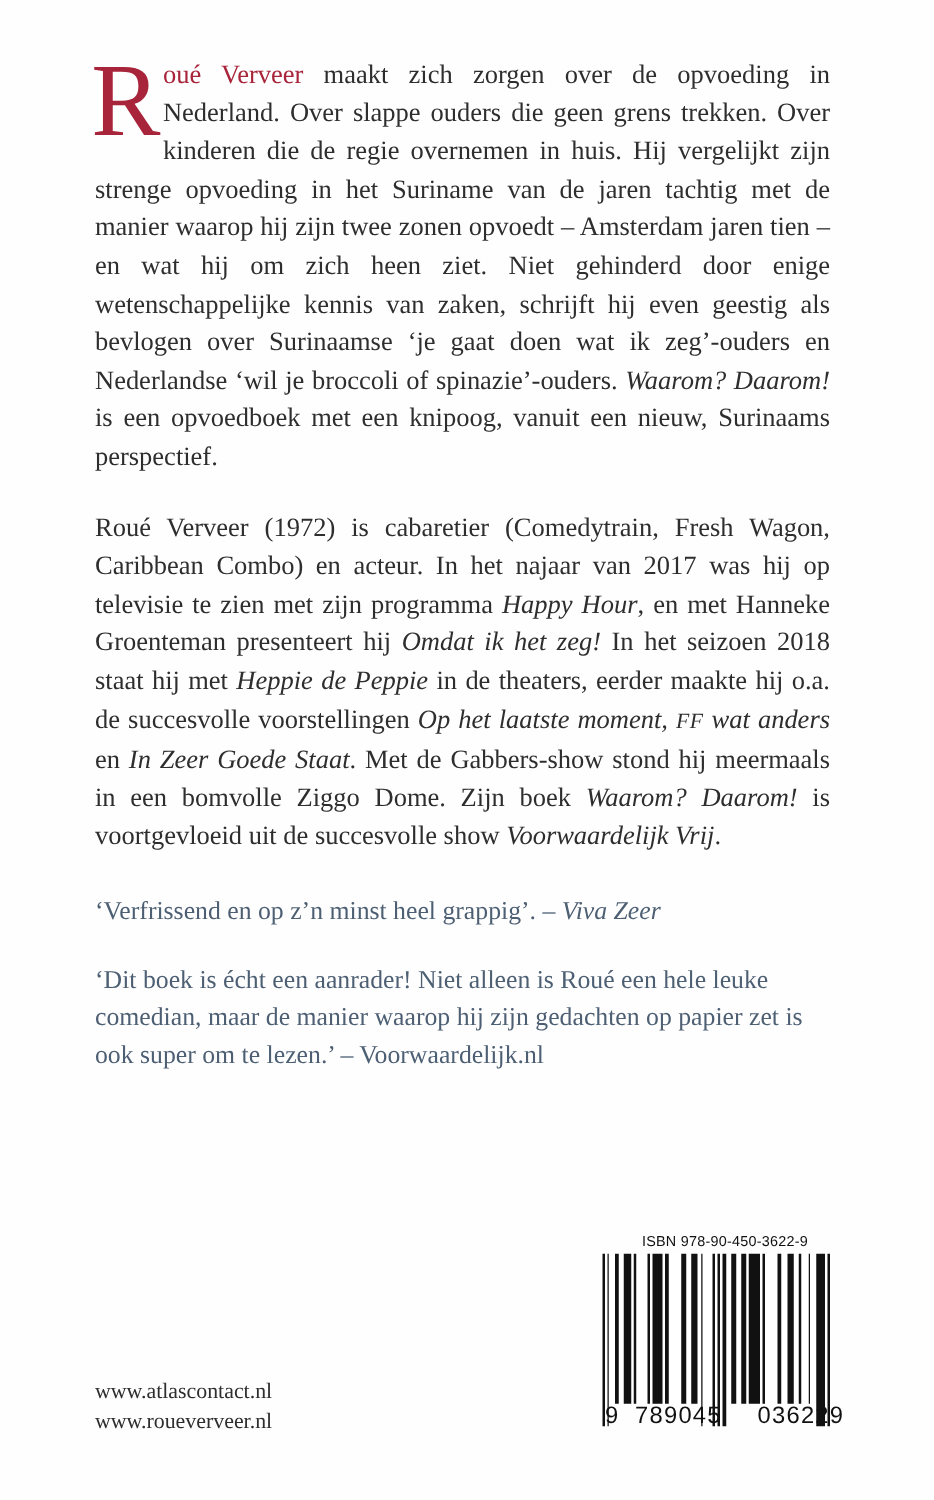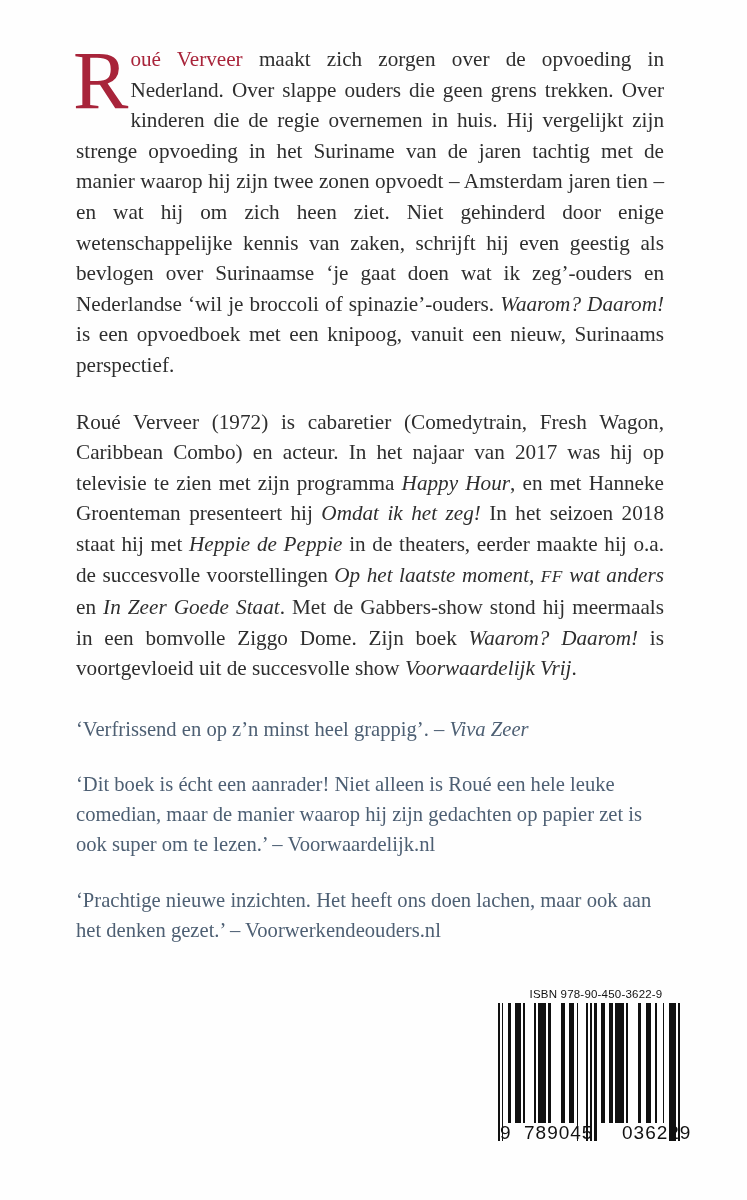--- a/index.html
+++ b/index.html
@@ -89,21 +89,21 @@
     top: 1100px;
     font-size: 17.5px;
     line-height: 24px;
     color: #2e2e2e;
   }
   #urls div { white-space: nowrap; }
 
   
   #barcode-block {
     position: absolute;
-    left: 498px;
+    left: 482px;
     top: 988px;
     width: 196px;
   }
   #isbn-text {
     font-family: "Liberation Sans", "DejaVu Sans", sans-serif;
     font-size: 11.5px;
     letter-spacing: 0.2px;
     color: #111;
     text-align: center;
     margin-bottom: 3px;
@@ -144,25 +144,28 @@
   <div id="content">
 
     <p class="blurb"><span class="dropcap">R</span><span class="redname">oué Verveer</span><span> maakt zich zorgen over de opvoeding in Nederland. Over slappe ouders die geen grens trekken. Over kinderen die de regie overnemen in huis. Hij vergelijkt zijn strenge opvoeding in het Suriname van de jaren tachtig met de manier waarop hij zijn twee zonen opvoedt – Amsterdam jaren tien – en wat hij om zich heen ziet. Niet gehinderd door enige wetenschappelijke kennis van zaken, schrijft hij even geestig als bevlogen over Surinaamse ‘je gaat doen wat ik zeg’-ouders en Nederlandse ‘wil je broccoli of spinazie’-ouders. </span><span class="it">Waarom? Daarom!</span><span> is een opvoedboek met een knipoog, vanuit een nieuw, Surinaams perspectief.</span></p>
 
     <p class="bio"><span>Roué Verveer (1972) is cabaretier (Comedytrain, Fresh Wagon, Caribbean Combo) en acteur. In het najaar van 2017 was hij op televisie te zien met zijn programma </span><span class="it">Happy Hour</span><span>, en met Hanneke Groenteman presenteert hij </span><span class="it">Omdat ik het zeg!</span><span> In het seizoen 2018 staat hij met </span><span class="it">Heppie de Peppie</span><span> in de theaters, eerder maakte hij o.a. de succesvolle voorstellingen </span><span class="it">Op het laatste moment,</span><span>&nbsp;</span><span class="smallcaps">FF</span><span class="it"> wat anders</span><span> en </span><span class="it">In Zeer Goede Staat</span><span>. Met de Gabbers-show stond hij meermaals in een bomvolle Ziggo Dome. Zijn boek </span><span class="it">Waarom? Daarom!</span><span> is voortgevloeid uit de succesvolle show </span><span class="it">Voorwaardelijk Vrij</span><span>.</span></p>
 
     <p class="quote"><span>‘Verfrissend en op z’n minst heel grappig’. – </span><span class="it">Viva Zeer</span></p>
 
     <p class="quote"><span>‘Dit boek is écht een aanrader! Niet alleen is Roué een hele leuke comedian, maar de manier waarop hij zijn gedachten op papier zet is ook super om te lezen.’ – </span><span>Voorwaardelijk.nl</span></p>
 
-    <p class="quote"><span>‘Prachtige nieuwe inzichten. Het heeft ons doen lachen, maar ook aan het denken gezet.’ – </span><span>Voorwerkendeouders.nl</span></p>
 
 
   </div>
 
+  <div id="urls">
+    <div>www.atlascontact.nl</div>
+    <div>www.roueverveer.nl</div>
+  </div>
 
   <div id="barcode-block">
     <div id="isbn-text">ISBN 978-90-450-3622-9</div>
     <div id="barcode-bars">
         <div class="bar" style="left: 0px; width: 1.66579px; height: 138px;"></div>
         <div class="bar" style="left: 3.83158px; width: 1.66579px; height: 138px;"></div>
         <div class="bar" style="left: 9.57895px; width: 3.58158px; height: 120px;"></div>
         <div class="bar" style="left: 17.2421px; width: 5.49737px; height: 120px;"></div>
         <div class="bar" style="left: 24.9053px; width: 1.66579px; height: 120px;"></div>
         <div class="bar" style="left: 36.4px; width: 1.66579px; height: 120px;"></div>

